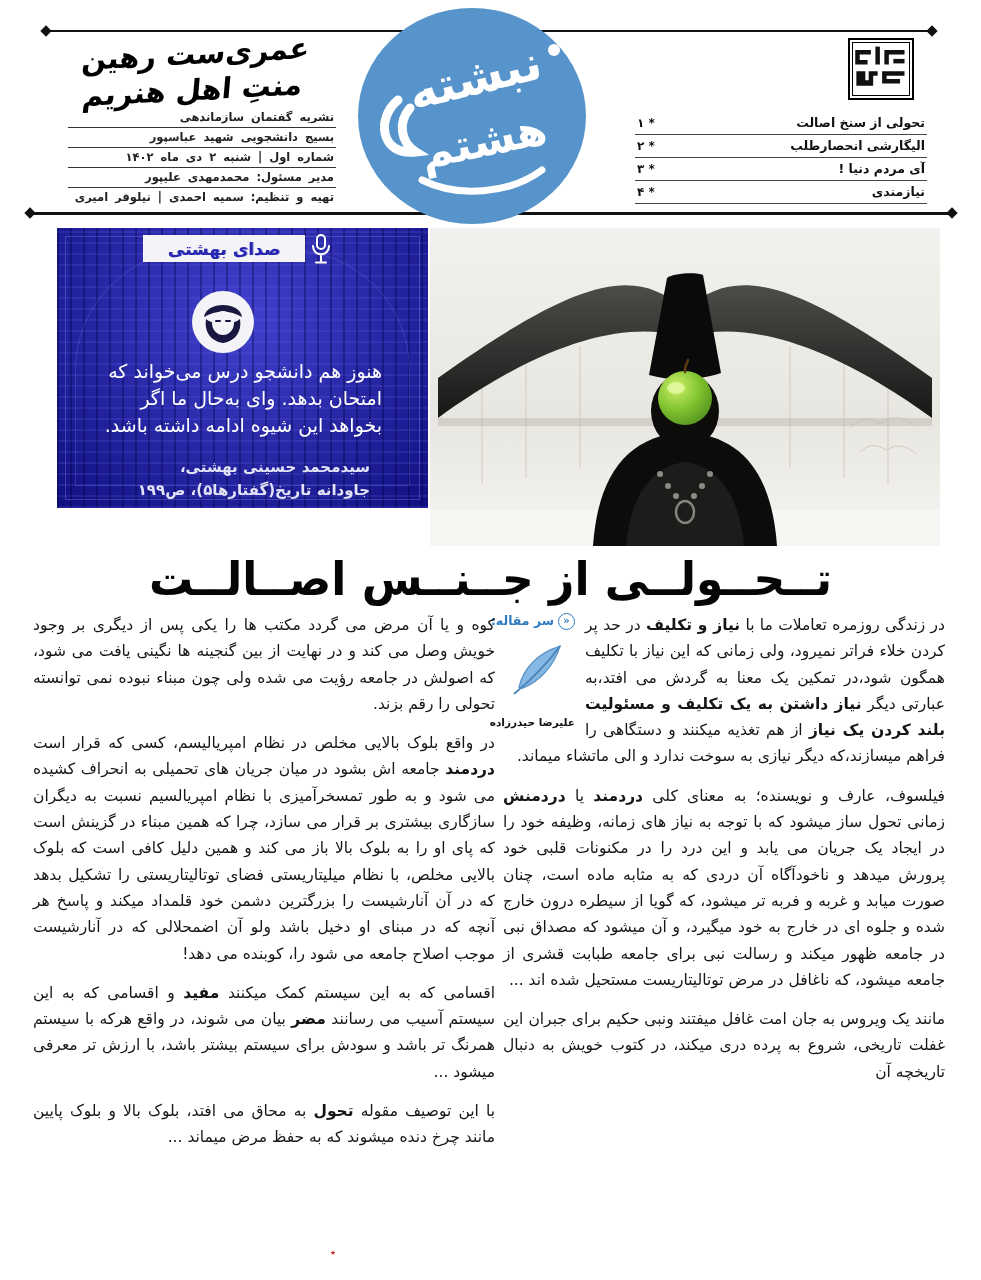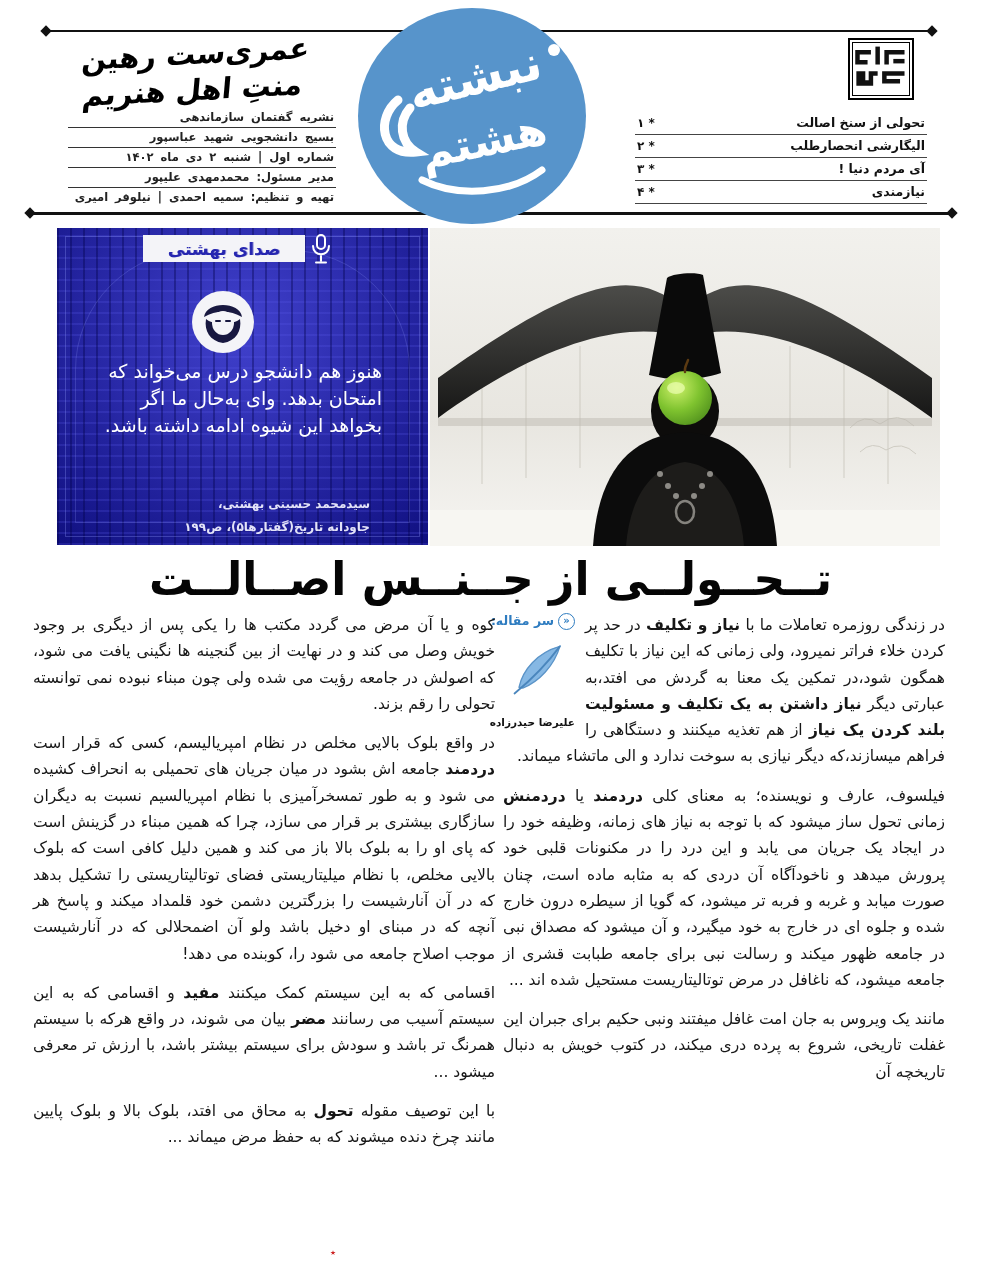--- a/index.html
+++ b/index.html
@@ -35,42 +35,42 @@
   .seal{position:absolute;top:38px;left:848px;width:58px;height:54px;border:2px solid #000;padding:2px;}
   .seal-inner{width:100%;height:100%;border:1px solid #000;box-sizing:border-box;}
 
   
   .toc{position:absolute;top:112px;left:635px;width:292px;font-size:12.5px;font-weight:bold;color:#111;}
   .toc-row{display:flex;justify-content:space-between;align-items:baseline;padding:3px 2px 4px;border-bottom:1px solid #444;}
   .toc-num{font-size:12px;letter-spacing:2px;}
 
   
   .quote-card{
-    position:absolute;top:228px;left:57px;width:371px;height:317px;overflow:hidden;
+    position:absolute;top:228px;left:57px;width:371px;height:280px;overflow:hidden;
     background-color:#1d1daa;
     background-image:
       repeating-linear-gradient(90deg, rgba(0,0,70,.35) 0 2px, transparent 2px 13px),
       repeating-linear-gradient(0deg, rgba(90,90,235,.22) 0 2px, transparent 2px 11px),
       radial-gradient(circle at 50% 32%, rgba(95,95,235,.55), rgba(8,8,105,.65));
   }
   .card-frame{position:absolute;inset:8px;border:1px solid rgba(150,160,255,.30);pointer-events:none;}
   .card-frame2{position:absolute;inset:22px 18px;border:1px solid rgba(150,160,255,.22);border-radius:120px 120px 0 0;pointer-events:none;}
   .card-banner{
     position:absolute;top:7px;left:86px;width:162px;height:27px;background:#f4f4f8;
     display:flex;align-items:center;justify-content:center;
     font-size:17px;font-weight:bold;color:#2626b0;letter-spacing:1px;
     text-shadow:1px 0 0 rgba(38,38,176,.45);
   }
   .card-mic{position:absolute;top:5px;left:252px;width:24px;height:32px;}
   .card-emblem{position:absolute;top:62px;left:134px;width:64px;height:64px;}
   .card-quote{
     position:absolute;top:130px;left:0;right:0;padding:0 46px;
     font-size:19px;font-weight:normal;color:#fff;text-align:right;line-height:27px;
   }
-  .card-attrib{position:absolute;bottom:6px;right:58px;left:20px;text-align:right;color:#e3e3f8;font-size:12px;font-weight:600;line-height:23px;}
+  .card-attrib{position:absolute;bottom:6px;right:58px;left:20px;text-align:right;color:#e3e3f8;font-size:15px;font-weight:600;line-height:23px;}
 
   
   .photo{position:absolute;top:228px;left:430px;width:510px;height:318px;overflow:hidden;}
 
   
   .headline{
     position:absolute;top:550px;left:40px;right:40px;height:58px;
     font-size:44px;font-weight:900;color:#050505;text-align:center;line-height:58px;
     transform:scaleY(1.04);white-space:nowrap;
   }

